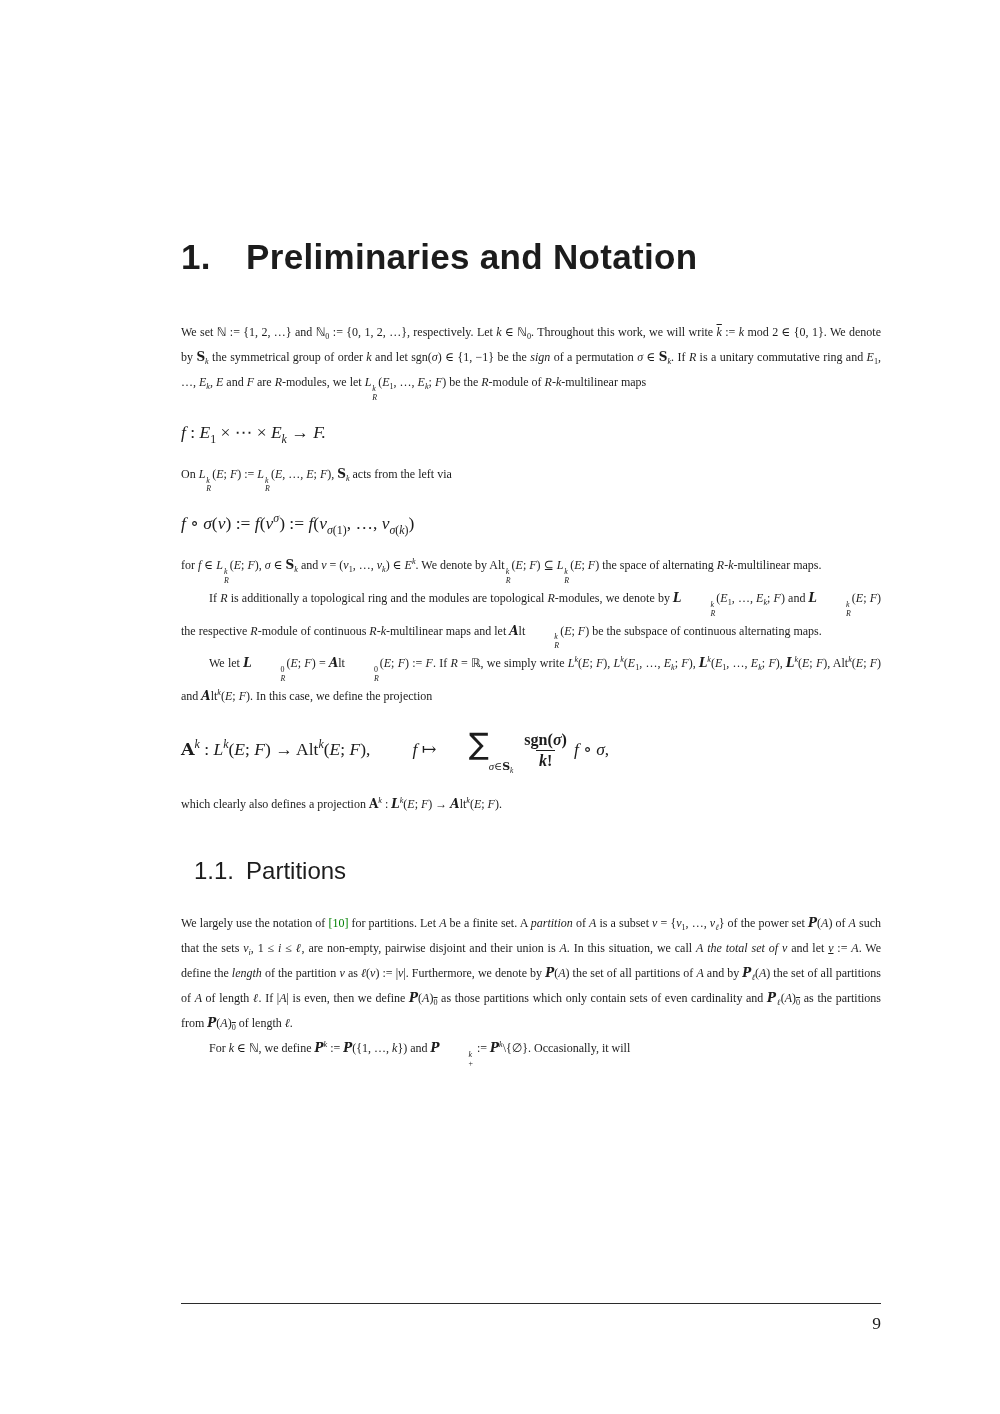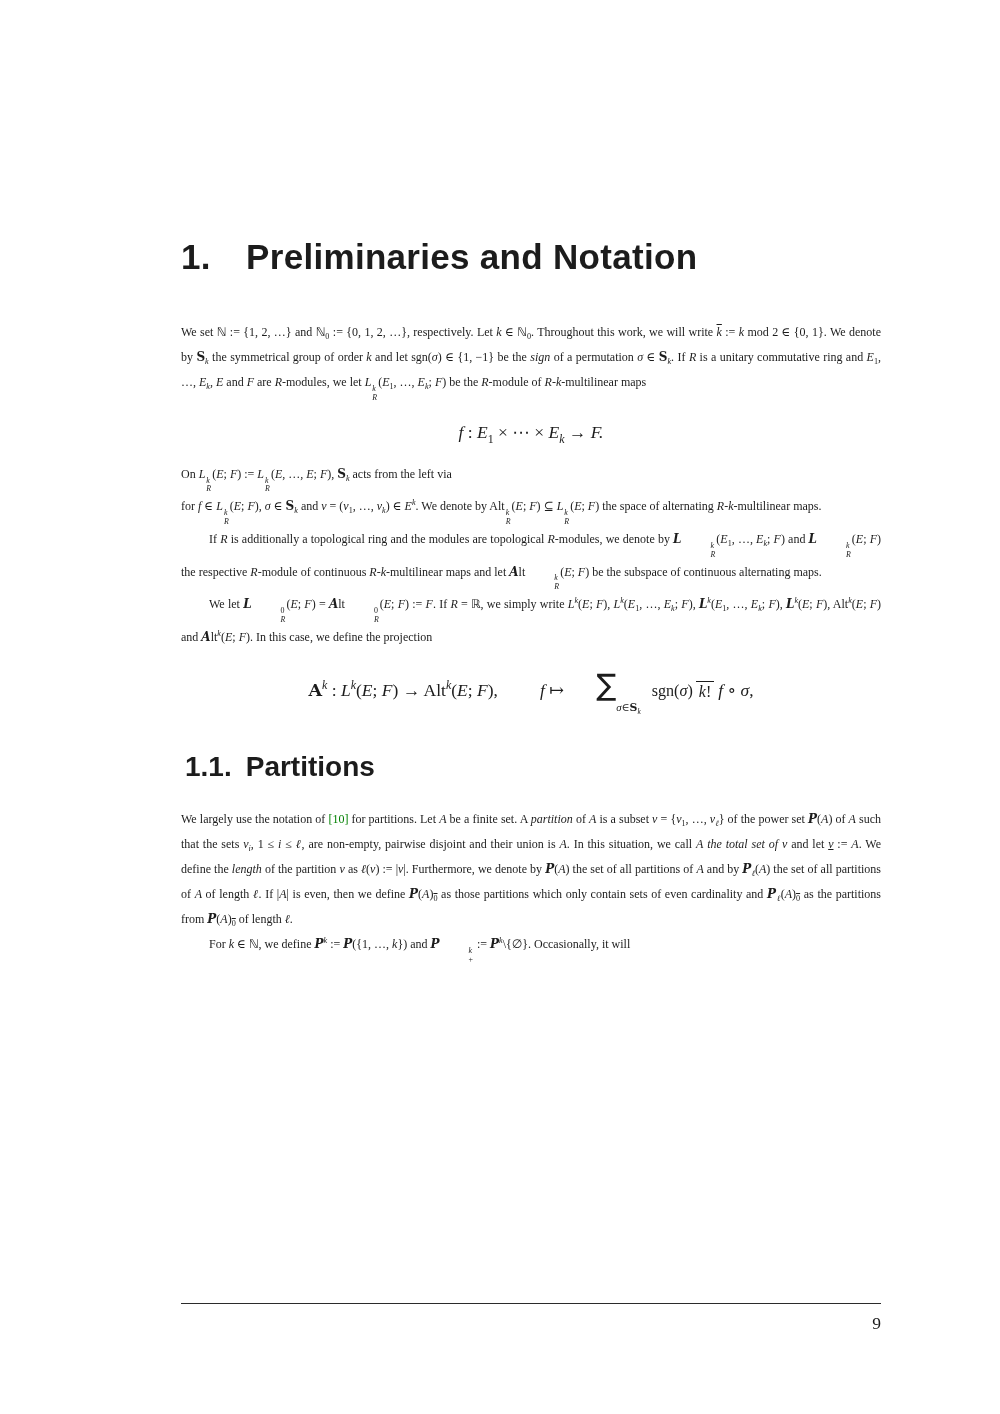--- a/index.html
+++ b/index.html
@@ -28,39 +28,39 @@
   .section-title{
     margin:0 0 44px 0;
     font-family:"Liberation Sans","DejaVu Sans",sans-serif;
     font-weight:700;
     font-size:35px;
     line-height:38px;
     color:var(--fg);
     letter-spacing:0.3px;
   }
   .subsection-title{
-    margin:40px 0 26px 4px;
+    margin:40px 0 26px 13px;
     font-family:"Liberation Sans","DejaVu Sans",sans-serif;
-    font-weight:700;
-    font-size:28px;
+    font-weight:400;
+    font-size:24px;
     line-height:28px;
     color:var(--fg);
   }
   .para{
     margin:0;
     font-size:12px;
     line-height:25px;
     text-align:justify;
   }
   .indent{ text-indent:28px; }
   .equation{
     margin:17px 0;
     font-size:17.5px;
     line-height:25px;
-    text-align:center;
+    text-align:left;
   }
   .equation.big{ margin:20px 0; }
   
   i{ font-style:italic; }
   sub,sup{ font-size:0.68em; line-height:0; }
   .bb{ font-family:"DejaVu Sans","DejaVu Serif",serif; }
   .frak{ font-family:"DejaVu Serif",serif; font-weight:700; }
   .scr{ font-family:"DejaVu Serif",serif; font-weight:700; font-style:italic; }
   .ov{ text-decoration:overline; }
   .un{ text-decoration:underline; }
@@ -69,22 +69,22 @@
     vertical-align:-0.62em; font-size:0.66em; line-height:1.12;
     margin:0 1px;
   }
   .sum{
     display:inline-flex; flex-direction:column; align-items:center;
     vertical-align:middle; margin:0 4px;
   }
   .sum .op{ font-size:1.7em; line-height:1; font-family:"DejaVu Sans","DejaVu Serif",serif; }
   .sum .lim{ font-size:0.62em; line-height:1.1; margin-top:2px;margin-left:44px; }
   .frac{
-    display:inline-flex; flex-direction:row; align-items:center;
-    vertical-align:middle; font-size:0.92em; margin:0 4px;
+    display:inline-flex; flex-direction:column; align-items:center;
+    vertical-align:middle; font-size:0.92em; margin:0 4px;font-weight:bold;
   }
   .frac .num{ padding:0 3px 1px; line-height:1.15; }
   .frac .den{ border-top:1px solid currentColor; padding:1px 3px 0; line-height:1.15; }
   .qd{ display:inline-block; width:2.4em; }
   .cite{ color:var(--cite); text-decoration:none; cursor:pointer; }
   .page-footer{
     position:absolute;
     left:181px;
     top:1303px;
     width:700px;
@@ -116,20 +116,21 @@
     <div class="equation"><i>f</i> : <i>E</i><sub>1</sub> × ⋯ × <i>E</i><sub><i>k</i></sub> → <i>F.</i></div>
 
     <p class="para">On <i>L</i><span class="ss">
           <span><i>k</i></span>
           <span><i>R</i></span>
         </span>(<i>E</i>; <i>F</i>) := <i>L</i><span class="ss">
           <span><i>k</i></span>
           <span><i>R</i></span>
         </span>(<i>E</i>, …, <i>E</i>; <i>F</i>), <span class="frak">S</span><sub><i>k</i></sub> acts from the left via</p>
 
+    <div class="equation"><i>f</i> ∘ <i>σ</i>(<i>v</i>) := <i>f</i>(<i>v</i><sup><i>σ</i></sup>) := <i>f</i>(<i>v</i><sub><i>σ</i>(1)</sub>, …, <i>v</i><sub><i>σ</i>(<i>k</i>)</sub>)</div>
 
     <p class="para">for <i>f</i> ∈ <i>L</i><span class="ss">
           <span><i>k</i></span>
           <span><i>R</i></span>
         </span>(<i>E</i>; <i>F</i>), <i>σ</i> ∈ <span class="frak">S</span><sub><i>k</i></sub> and <i>v</i> = (<i>v</i><sub>1</sub>, …, <i>v</i><sub><i>k</i></sub>) ∈ <i>E</i><sup><i>k</i></sup>. We denote by Alt<span class="ss">
           <span><i>k</i></span>
           <span><i>R</i></span>
         </span>(<i>E</i>; <i>F</i>) ⊆ <i>L</i><span class="ss">
           <span><i>k</i></span>
           <span><i>R</i></span>
@@ -155,20 +156,21 @@
         </span>(<i>E</i>; <i>F</i>) := <i>F</i>. If <i>R</i> = <span class="bb">ℝ</span>, we simply write <i>L</i><sup><i>k</i></sup>(<i>E</i>; <i>F</i>), <i>L</i><sup><i>k</i></sup>(<i>E</i><sub>1</sub>, …, <i>E</i><sub><i>k</i></sub>; <i>F</i>), <span class="scr">L</span><sup><i>k</i></sup>(<i>E</i><sub>1</sub>, …, <i>E</i><sub><i>k</i></sub>; <i>F</i>), <span class="scr">L</span><sup><i>k</i></sup>(<i>E</i>; <i>F</i>), Alt<sup><i>k</i></sup>(<i>E</i>; <i>F</i>) and <span class="scr">A</span>lt<sup><i>k</i></sup>(<i>E</i>; <i>F</i>). In this case, we define the projection</p>
 
     <div class="equation big"><span class="frak">A</span><sup><i>k</i></sup> : <i>L</i><sup><i>k</i></sup>(<i>E</i>; <i>F</i>) → Alt<sup><i>k</i></sup>(<i>E</i>; <i>F</i>),<span class="qd"></span><i>f</i> ↦ <span class="sum">
           <span class="op">∑</span>
           <span class="lim"><i>σ</i>∈<span class="frak">S</span><sub><i>k</i></sub></span>
         </span><span class="frac">
           <span class="num">sgn(<i>σ</i>)</span>
           <span class="den"><i>k</i>!</span>
         </span><i>f</i> ∘ <i>σ</i>,</div>
 
+    <p class="para">which clearly also defines a projection <span class="frak">A</span><sup><i>k</i></sup> : <span class="scr">L</span><sup><i>k</i></sup>(<i>E</i>; <i>F</i>) → <span class="scr">A</span>lt<sup><i>k</i></sup>(<i>E</i>; <i>F</i>).</p>
 
     <h2 class="subsection-title">1.1. Partitions</h2>
 
     <p class="para">We largely use the notation of <a class="cite">[10]</a> for partitions. Let <i>A</i> be a finite set. A <i>partition</i> of <i>A</i> is a subset <i>ν</i> = {<i>ν</i><sub>1</sub>, …, <i>ν</i><sub><i>ℓ</i></sub>} of the power set <span class="scr">P</span>(<i>A</i>) of <i>A</i> such that the sets <i>ν</i><sub><i>i</i></sub>, 1 ≤ <i>i</i> ≤ <i>ℓ</i>, are non-empty, pairwise disjoint and their union is <i>A</i>. In this situation, we call <i>A</i> <i>the total set of ν</i> and let <span class="un"><i>ν</i></span> := <i>A</i>. We define the <i>length</i> of the partition <i>ν</i> as <i>ℓ</i>(<i>ν</i>) := |<i>ν</i>|. Furthermore, we denote by <span class="scr">P</span>(<i>A</i>) the set of all partitions of <i>A</i> and by <span class="scr">P</span><sub><i>ℓ</i></sub>(<i>A</i>) the set of all partitions of <i>A</i> of length <i>ℓ</i>. If |<i>A</i>| is even, then we define <span class="scr">P</span>(<i>A</i>)<sub><span class="ov">0</span></sub> as those partitions which only contain sets of even cardinality and <span class="scr">P</span><sub><i>ℓ</i></sub>(<i>A</i>)<sub><span class="ov">0</span></sub> as the partitions from <span class="scr">P</span>(<i>A</i>)<sub><span class="ov">0</span></sub> of length <i>ℓ</i>.</p>
 
     <p class="para indent">For <i>k</i> ∈ <span class="bb">ℕ</span>, we define <span class="scr">P</span><sup><i>k</i></sup> := <span class="scr">P</span>({1, …, <i>k</i>}) and <span class="scr">P</span><span class="ss">
           <span><i>k</i></span>
           <span>+</span>
         </span> := <span class="scr">P</span><sup><i>k</i></sup>\{∅}. Occasionally, it will</p>
 

